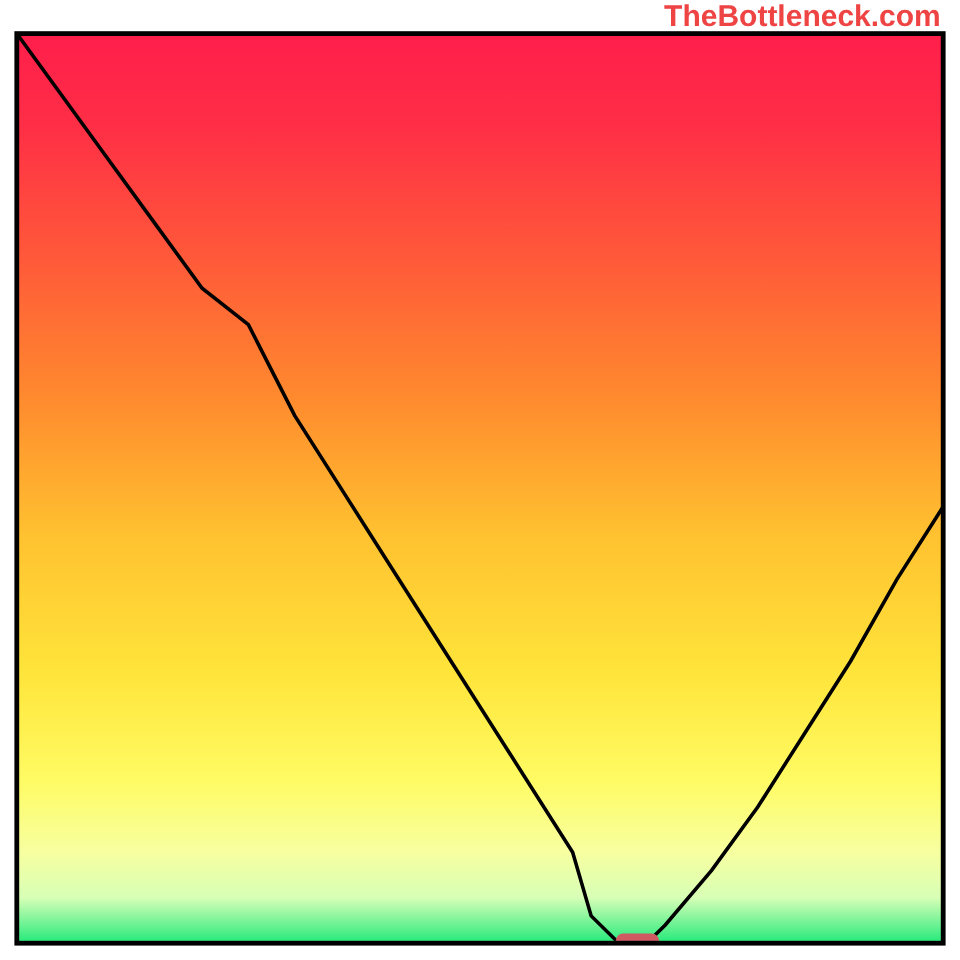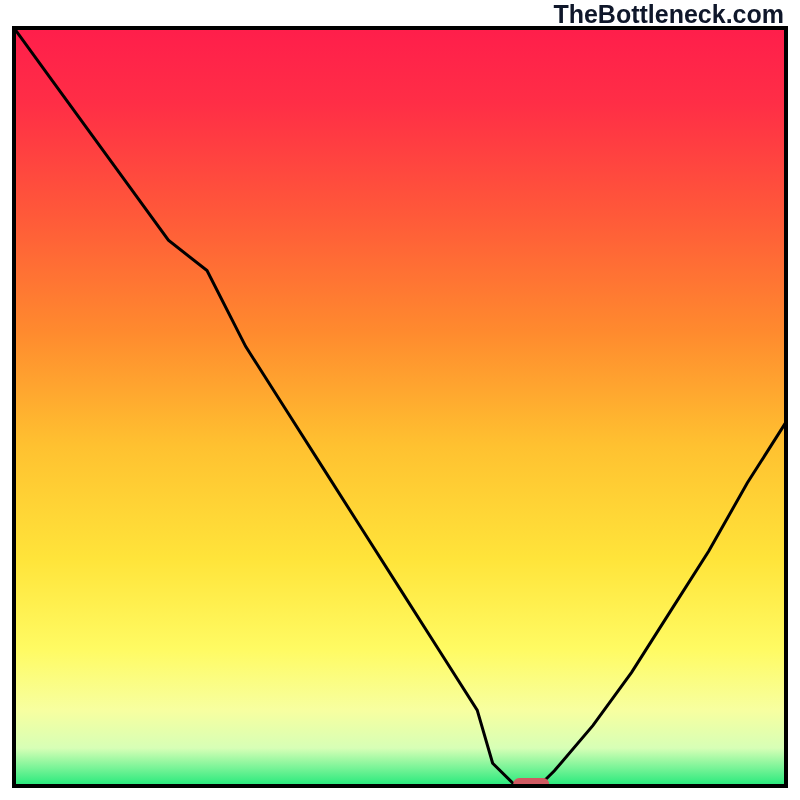--- a/index.html
+++ b/index.html
@@ -13,21 +13,21 @@
   .watermark-container {
     position: absolute;
     top: 0;
     right: 16px;
     z-index: 10;
   }
   .watermark {
     font-family: Arial, Helvetica, sans-serif;
     font-size: 25px;
     font-weight: bold;
-    color: #0f172a;
+    color: #ef4444;
   }
   .plot {
     position: absolute;
     left: 0;
     top: 0;
     width: 800px;
     height: 800px;
   }
 </style>
 </head>

